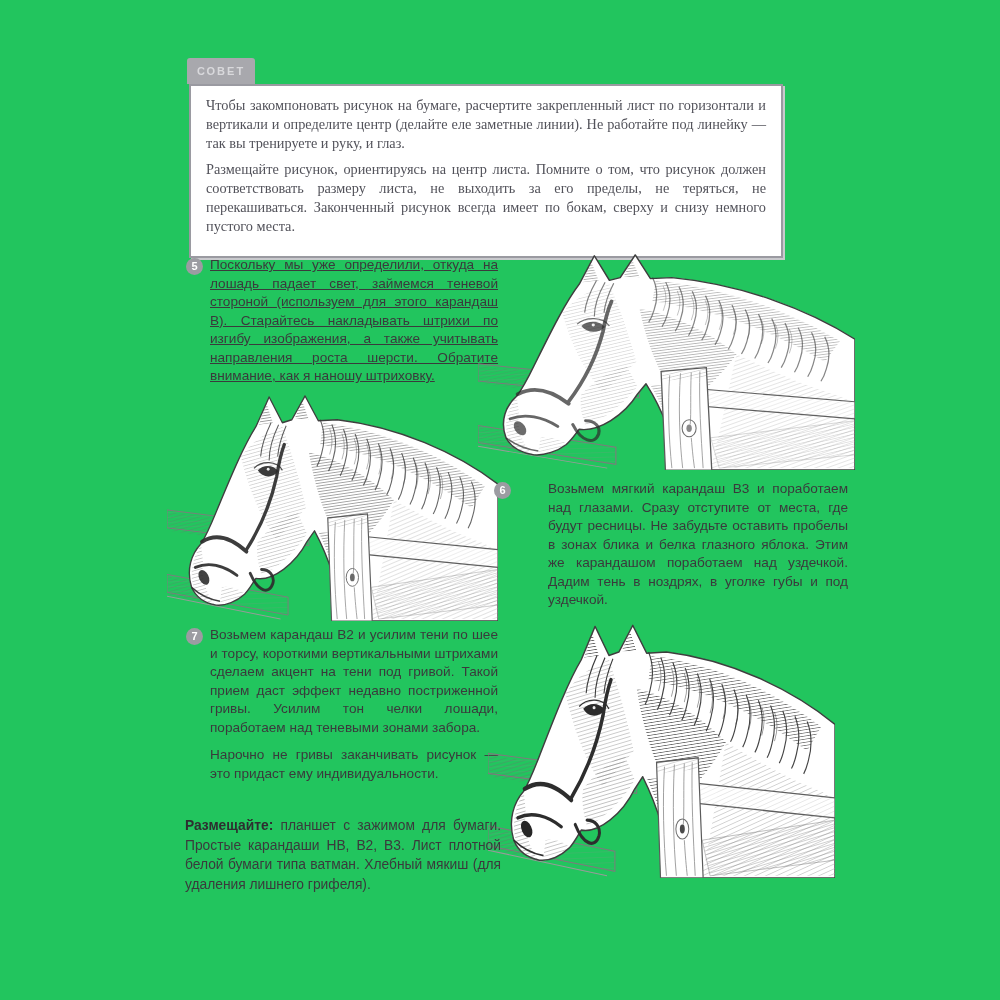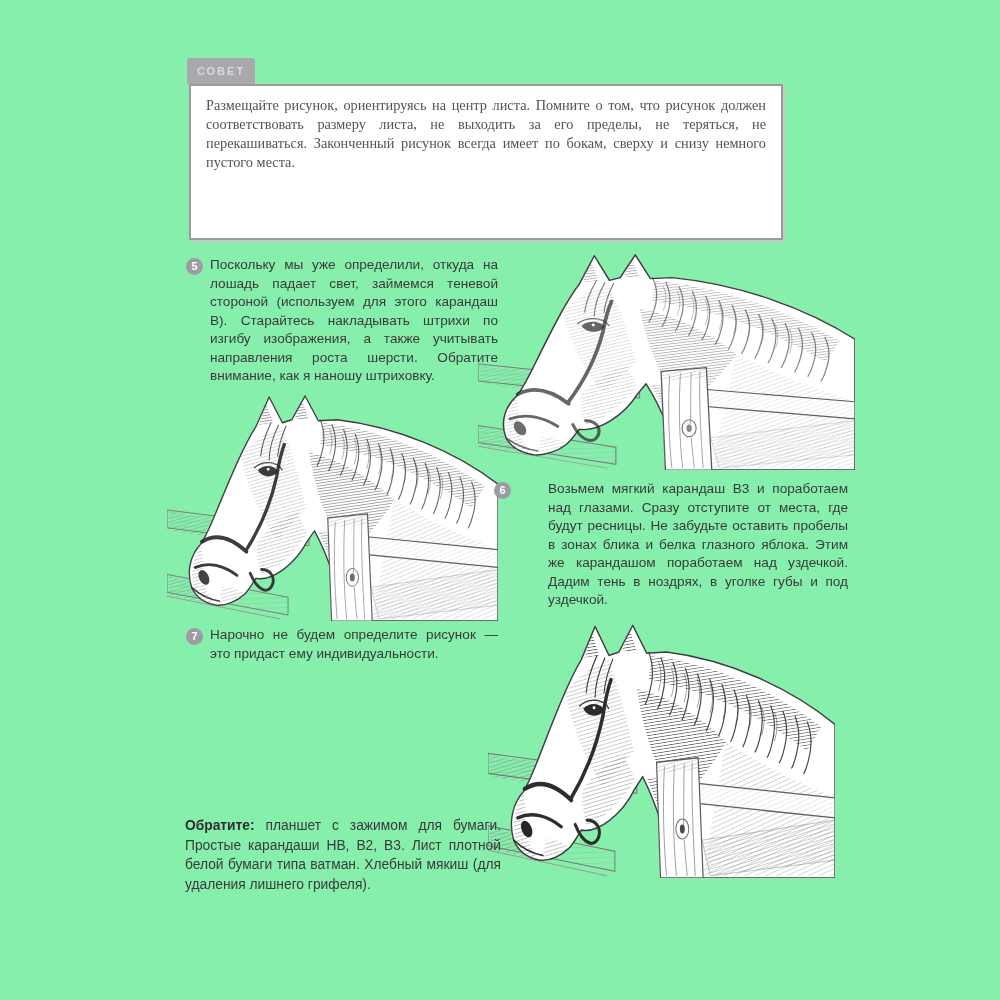--- a/index.html
+++ b/index.html
@@ -1,16 +1,16 @@
 <!DOCTYPE html>
 <html lang="ru"><head>
 <meta charset="utf-8">
 <style>
   html,body{margin:0;padding:0;background:#ffffff;}
-  .page{position:relative;width:1000px;height:1000px;background:#86efac;overflow:hidden;
+  .page{position:relative;width:1000px;height:1000px;background:#22c55e;overflow:hidden;
         font-family:"Liberation Sans","DejaVu Sans",sans-serif;}
 
   
   .tip-tab{position:absolute;left:187px;top:58px;width:68px;height:26px;background:#a8a8ad;
            color:#d9d9dc;font-size:11px;font-weight:bold;letter-spacing:2px;
            display:flex;align-items:center;justify-content:center;border-radius:3px 3px 0 0;}
   .tip-box{position:absolute;left:189px;top:84px;width:594px;min-height:156px;box-sizing:border-box;
            background:#fff;border:2px solid #9a9aa1;box-shadow:2px 2px 0 #c9c9cd;padding:10px 15px 8px;}
   .tip-box p{margin:0 0 7px;font-family:"Liberation Serif","DejaVu Serif",serif;
              font-size:14.3px;line-height:19px;color:#52525a;text-align:justify;}
@@ -31,25 +31,26 @@
   figure.sketch{position:absolute;margin:0;padding:0;}
   figure.sketch svg{display:block;width:100%;height:100%;}
 </style>
 </head>
 <body>
 
 <div class="page">
 
   <div class="tip-tab">СОВЕТ</div>
   <div class="tip-box">
+    <p>Чтобы закомпоновать рисунок на бумаге, расчертите закрепленный лист по горизонтали и вертикали и определите центр (делайте еле заметные линии). Не работайте под линейку — так вы тренируете и руку, и глаз.</p>
     <p>Размещайте рисунок, ориентируясь на центр листа. Помните о том, что рисунок должен соответствовать размеру листа, не выходить за его пределы, не теряться, не перекашиваться. Законченный рисунок всегда имеет по бокам, сверху и снизу немного пустого места.</p>
   </div>
 
   <div class="step-num" style="left:186px;top:258px;">5</div>
-  <div class="step-text" style="left:210px;top:256px;width:288px;">
+  <div class="step-text" style="left:210px;top:256px;width:288px;text-decoration:underline;">
     <p>Поскольку мы уже определили, откуда на лошадь падает свет, займемся теневой стороной (используем для этого карандаш В). Старайтесь накладывать штрихи по изгибу изображения, а также учитывать направления роста шерсти. Обратите внимание, как я наношу штриховку.</p>
   </div>
   <figure class="sketch" style="left:478px;top:252px;width:377px;height:218px;">
 <svg viewBox="0 0 350 230" preserveAspectRatio="none" xmlns="http://www.w3.org/2000/svg">
  <defs>
   <pattern id="f0h1" width="4" height="4" patternUnits="userSpaceOnUse" patternTransform="rotate(68)">
             <line x1="0" y1="0" x2="0" y2="4" stroke="#9a9a9a" stroke-width="0.8"></line>
           </pattern>
   <pattern id="f0h2" width="3.4" height="3.4" patternUnits="userSpaceOnUse" patternTransform="rotate(75)">
             <line x1="0" y1="0" x2="0" y2="3.4" stroke="#6f6f6f" stroke-width="1"></line>
@@ -194,21 +195,22 @@
  </g>
 </svg>
     </figure>
   <div class="step-num" style="left:494px;top:482px;">6</div>
   <div class="step-text" style="left:548px;top:480px;width:300px;">
     <p>Возьмем мягкий карандаш В3 и поработаем над глазами. Сразу отступите от места, где будут ресницы. Не забудьте оставить пробелы в зонах блика и белка глазного яблока. Этим же карандашом поработаем над уздечкой. Дадим тень в ноздрях, в уголке губы и под уздечкой.</p>
   </div>
 
   <div class="step-num" style="left:186px;top:628px;">7</div>
   <div class="step-text" style="left:210px;top:626px;width:288px;">
-    <p>Нарочно не будем определите рисунок — это придаст ему индивидуальности.</p>
+    <p>Возьмем карандаш В2 и усилим тени по шее и торсу, короткими вертикальными штрихами сделаем акцент на тени под гривой. Такой прием даст эффект недавно постриженной гривы. Усилим тон челки лошади, поработаем над теневыми зонами забора.</p>
+    <p>Нарочно не гривы заканчивать рисунок — это придаст ему индивидуальности.</p>
   </div>
   <figure class="sketch" style="left:488px;top:622px;width:347px;height:256px;">
 <svg viewBox="0 0 350 230" preserveAspectRatio="none" xmlns="http://www.w3.org/2000/svg">
  <defs>
   <pattern id="f2h1" width="4" height="4" patternUnits="userSpaceOnUse" patternTransform="rotate(68)">
             <line x1="0" y1="0" x2="0" y2="4" stroke="#9a9a9a" stroke-width="0.8"></line>
           </pattern>
   <pattern id="f2h2" width="3.4" height="3.4" patternUnits="userSpaceOnUse" patternTransform="rotate(75)">
             <line x1="0" y1="0" x2="0" y2="3.4" stroke="#6f6f6f" stroke-width="1"></line>
           </pattern>
@@ -272,16 +274,16 @@
   <path d="M170,126 L212,122 L217,230 L174,230 Z" fill="#ffffff" stroke="#5a5a5a" stroke-width="1.2"></path>
   <path d="M170,126 L212,122 L212,132 L171,136 Z" fill="url(#f2h2)" opacity="0.5"></path>
   <path d="M178,130 C176,160 177,196 180,228 M188,128 C186,162 187,198 190,228 M198,127 C197,150 198,170 197,182 M198,196 C199,210 200,220 201,228 M206,126 C205,156 207,194 209,228" stroke="#8f8f8f" stroke-width="0.8" fill="none"></path>
   <ellipse cx="196" cy="186" rx="6.5" ry="9" fill="none" stroke="#6f6f6f" stroke-width="1"></ellipse>
   <ellipse cx="196" cy="186" rx="2.5" ry="4" fill="#4a4a4a" opacity="1.00"></ellipse>
  </g>
 </svg>
     </figure>
 
   <div class="materials" style="left:185px;top:816px;width:316px;">
-    <b>Обратите:</b><span> планшет с зажимом для бумаги. Простые карандаши НВ, В2, В3. Лист плотной белой бумаги типа ватман. Хлебный мякиш (для удаления лишнего грифеля).</span>
+    <b>Размещайте:</b><span> планшет с зажимом для бумаги. Простые карандаши НВ, В2, В3. Лист плотной белой бумаги типа ватман. Хлебный мякиш (для удаления лишнего грифеля).</span>
   </div>
 
 </div>
 
 </body></html>

